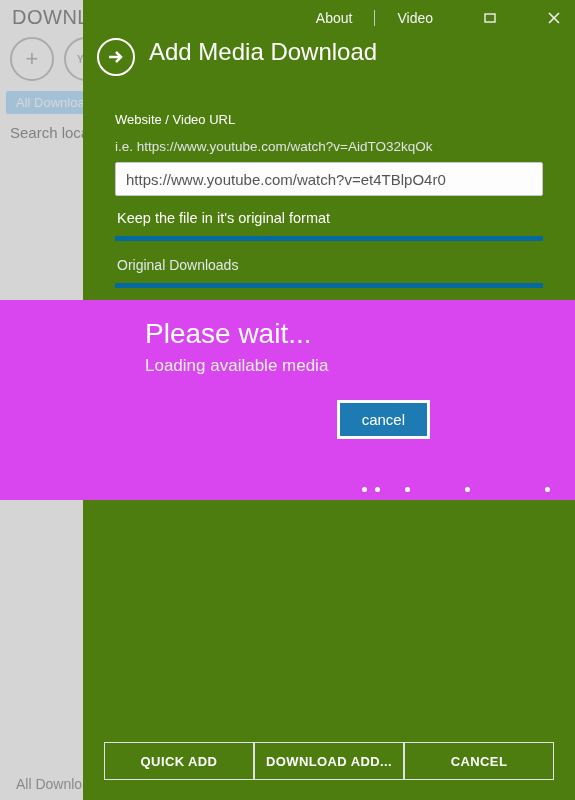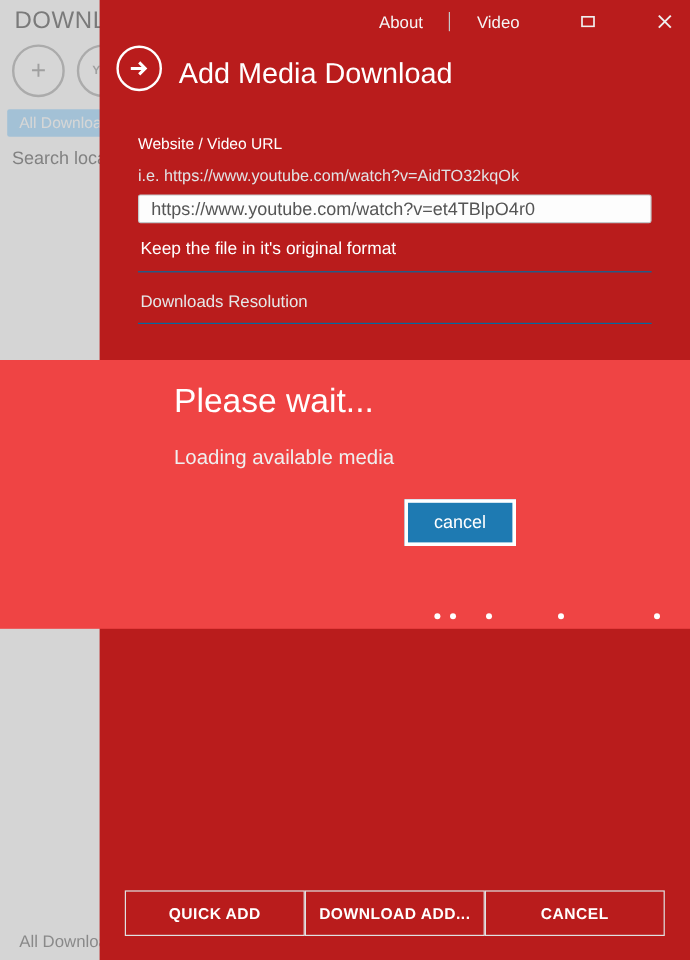--- a/index.html
+++ b/index.html
@@ -13,45 +13,45 @@
   .circle-btn { width: 44px; height: 44px; border-radius: 50%; border: 2px solid #9f9f9f; display: flex; align-items: center; justify-content: center; color: #888; font-size: 22px; font-weight: 300; background: #fff; }
   .pill-btn { padding: 4px 10px; font-size: 13px; border-radius: 2px; }
   .pill-active { background: #8fd1ff; color: #fff; }
   .search-label { font-size: 15px; color: #444; padding: 10px 4px; display: block; }
   .status-bar { position: absolute; bottom: 8px; left: 16px; font-size: 14px; color: #555; }
 
   
   .veil { position: absolute; inset: 0; background: rgba(180,180,180,0.55); }
 
   
-  .panel { position: absolute; top: 0; right: 0; bottom: 0; width: 492px; background: #b91c1c; color: #fff; }
+  .panel { position: absolute; top: 0; right: 0; bottom: 0; width: 492px; background: #4d7c0f; color: #fff; }
   .panel-header { display: flex; align-items: center; gap: 16px; padding: 6px 10px 4px 10px; height: 34px; }
   .panel-header .spacer { flex: 1; }
   .hlink { font-size: 14px; color: #f5f5f5; cursor: pointer; }
   .hlink + .divider { width: 1px; height: 16px; background: #c5c7c9; margin: 0 6px; }
   .win-btn { width: 22px; height: 18px; display: flex; align-items: center; justify-content: center; color: #f0f0f0; }
   .win-btn svg { stroke: #f0f0f0; }
-  .panel-title-row { display: flex; align-items: flex-end; gap: 14px; padding: 4px 16px 16px 14px; }
+  .panel-title-row { display: flex; align-items: flex-start; gap: 14px; padding: 4px 16px 16px 14px; }
   .go-circle { width: 38px; height: 38px; border-radius: 50%; border: 2px solid #fff; display: flex; align-items: center; justify-content: center; }
   .go-circle svg { stroke: #fff; fill: none; stroke-width: 2.5; }
   .panel-title { font-size: 24px; font-weight: 400; color: #fff; }
   .form { padding: 0 32px; }
   .lbl { font-size: 13px; color: #fff; margin-top: 20px; }
   .hint { font-size: 13.5px; color: #e1e3e5; margin-top: 12px; }
-  .url-input { width: 100%; margin-top: 8px; height: 24px; padding: 0 10px; font-size: 15px; color: #555; background: #fdfdfd; border: 1px solid #c3c7c9; border-radius: 2px; }
-  .option-row { font-size: 14.5px; color: #fff; padding: 14px 2px 10px 2px; border-bottom: 1px solid #0369a1; }
+  .url-input { width: 100%; margin-top: 8px; height: 34px; padding: 0 10px; font-size: 15px; color: #555; background: #fdfdfd; border: 1px solid #c3c7c9; border-radius: 2px; }
+  .option-row { font-size: 14.5px; color: #fff; padding: 14px 2px 10px 2px; border-bottom: 5px solid #0369a1; }
   .option-row.sub { color: #e5e7e8; font-size: 14px; padding-top: 16px; }
   .action-bar { position: absolute; bottom: 20px; left: 0; right: 0; display: flex; justify-content: center; padding: 0 20px; }
   .act-btn { flex: 1; max-width: 150px; height: 38px; background: transparent; border: 1px solid #e0e1e2; color: #fff; font-size: 13px; font-weight: 600; letter-spacing: 0.4px; cursor: pointer; }
 
   
-  .loading-strip { position: absolute; left: 0; right: 0; top: 300px; height: 224px; background: #ef4444; color: #fff; padding: 18px 0 0 0; }
+  .loading-strip { position: absolute; left: 0; right: 0; top: 300px; height: 200px; background: #d946ef; color: #fff; padding: 18px 0 0 0; }
   .strip-inner { padding-left: 145px; }
   .please { font-size: 28px; font-weight: 400; }
-  .loading-msg { font-size: 17px; margin-top: 22px; color: #efefef; }
+  .loading-msg { font-size: 17px; margin-top: 6px; color: #efefef; }
   .cancel-wrap { display: flex; justify-content: flex-end; padding: 24px 145px 0 0; }
   .cancel-btn { background: #1e7ab2; color: #fff; border: 3px solid #fff; padding: 8px 22px; font-size: 15px; cursor: pointer; }
   .dots { position: absolute; bottom: 6px; left: 0; right: 0; height: 10px; }
   .dot { position: absolute; bottom: 2px; width: 5px; height: 5px; border-radius: 50%; background: #fff; }
   .dot.d1 { left: 362px; }
   .dot.d2 { left: 375px; }
   .dot.d3 { left: 405px; }
   .dot.d4 { left: 465px; }
   .dot.d5 { left: 545px; }
 </style>
@@ -104,21 +104,21 @@
         </svg>
     </div>
     <div class="panel-title">Add Media Download</div>
   </div>
 
   <div class="form">
     <div class="lbl">Website / Video URL</div>
     <div class="hint">i.e. https://www.youtube.com/watch?v=AidTO32kqOk</div>
     <input class="url-input" type="text" value="https://www.youtube.com/watch?v=et4TBlpO4r0" style="">
     <div class="option-row">Keep the file in it's original format</div>
-    <div class="option-row sub">Downloads Resolution</div>
+    <div class="option-row sub">Original Downloads</div>
   </div>
 
   <div class="action-bar">
     <button class="act-btn">QUICK ADD</button>
     <button class="act-btn">DOWNLOAD ADD...</button>
     <button class="act-btn">CANCEL</button>
   </div>
 </div>
 
 <div class="loading-strip">

